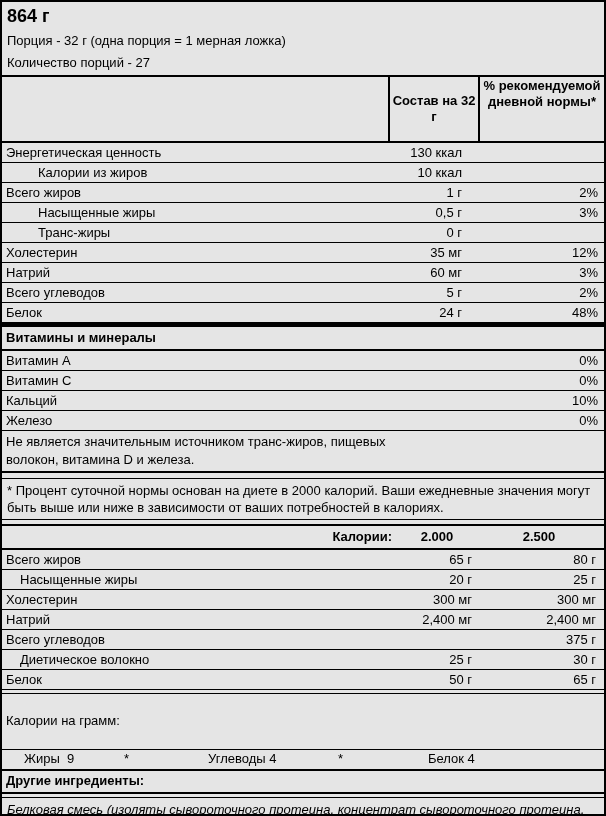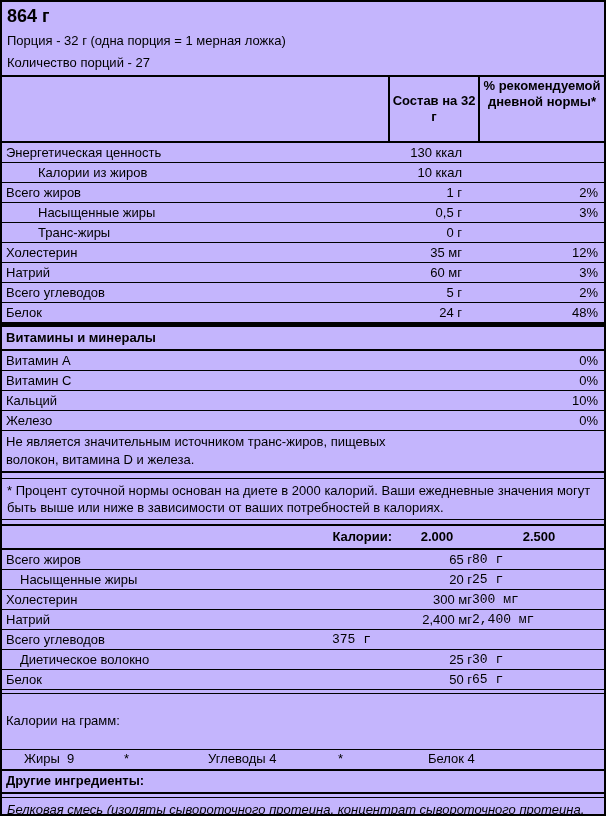--- a/index.html
+++ b/index.html
@@ -1,21 +1,21 @@
 <!DOCTYPE html>
 <html><head>
 <meta charset="utf-8">
 <style>
   html,body{margin:0;padding:0;background:#fff;}
   .label{
     position:relative;
     width:606px;height:816px;
     box-sizing:border-box;
     border:2px solid #000;
-    background:#c4b5fd;color:#000;
+    background:#e5e5e5;color:#000;
     font-family:"Liberation Sans",sans-serif;
     font-size:13px;
     overflow:hidden;
   }
   
   .top{padding:2px 5px 0 5px;}
   .title{font-size:18px;font-weight:bold;line-height:24px;margin:0 0 3px 0;}
   .topline{margin:0 0 3px 0;line-height:19px;}
 
   
@@ -43,21 +43,21 @@
 
   
   .t2-header{position:relative;height:22px;line-height:21px;border-top:2px solid #000;border-bottom:2px solid #000;font-weight:bold;}
   .t2-kcal{position:absolute;right:212px;}
   .t2-c1{position:absolute;left:390px;width:90px;text-align:center;}
   .t2-c2{position:absolute;left:492px;width:90px;text-align:center;}
   .nrow2{display:flex;height:19px;line-height:18px;border-bottom:1px solid #000;align-items:center;}
   .nrow2 .lbl2{width:330px;padding-left:4px;box-sizing:border-box;}
   .nrow2 .lbl2.indent{padding-left:18px;}
   .nrow2 .amt1{width:140px;text-align:right;}
-  .nrow2 .amt2{flex:1;text-align:left;padding-right:16px;font-family:Liberation Mono, monospace;}
+  .nrow2 .amt2{flex:1;text-align:right;padding-right:8px;}
 
   
   .cpg{border-top:1px solid #000;border-bottom:1px solid #000;padding:19px 4px;height:17px;line-height:16px;}
   .cpg-items{position:relative;height:19px;line-height:18px;border-bottom:2px solid #000;}
   .cpg-items span{position:absolute;white-space:pre;}
   .cpg-i0{left:4px;margin-left:18px;}
   .cpg-i1{left:122px;}
   .cpg-i2{left:206px;}
   .cpg-i3{left:336px;}
   .cpg-i4{left:426px;}

